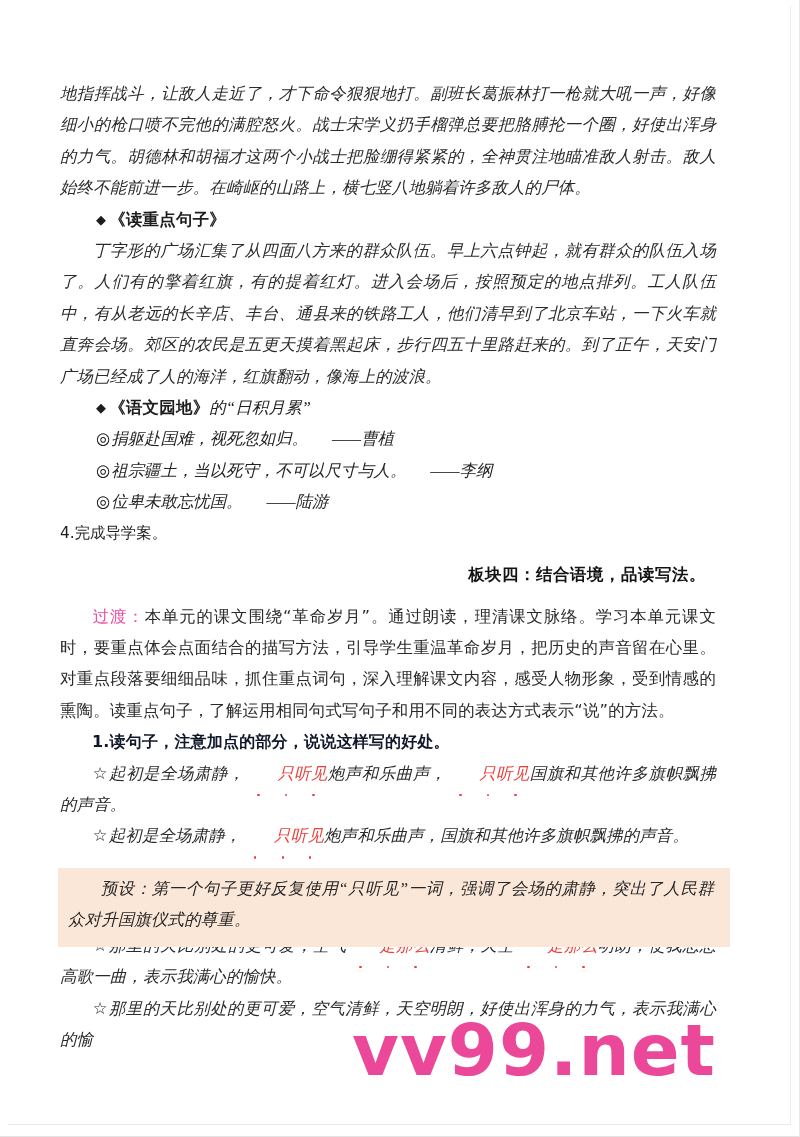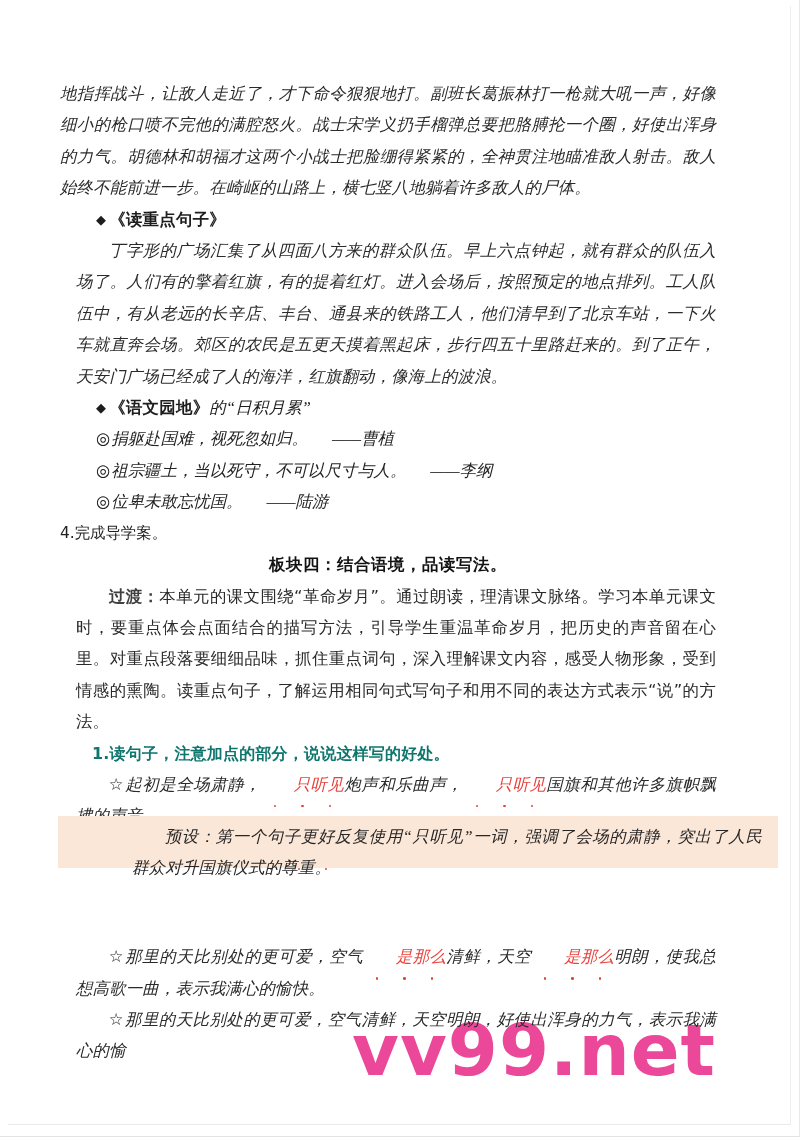--- a/index.html
+++ b/index.html
@@ -68,45 +68,45 @@
     font-family: "Liberation Serif", "DejaVu Serif", serif;
     font-size: 16.4px;
     line-height: 31.4px;
     color: #2a2a2a;
     margin: 0;
     text-align: justify;
     text-justify: inter-ideograph;
     letter-spacing: 0.2px;
     font-style: italic;
   }
-  .p.ind { text-indent: 2em; margin-left: 16px; }
+  .p.ind { text-indent: 2em; }
 
   
   .hei {
     font-family: "DejaVu Sans", "Liberation Sans", sans-serif;
     font-style: normal;
-    font-weight: 700;
-    color: #404040;
+    font-weight: 400;
+    color: #ec4899;
   }
   .hei-norm {
     font-family: "DejaVu Sans", "Liberation Sans", sans-serif;
     font-style: normal;
     font-weight: 400;
     color: #2a2a2a;
   }
 
   .sec-title {
     font-family: "DejaVu Sans", "Liberation Sans", sans-serif;
     font-style: normal;
     font-weight: 700;
     font-size: 16.4px;
     line-height: 31.4px;
     color: #121212;
-    text-align: center;
-    margin: 0;
+    text-align: right;
+    margin: 10px;
     letter-spacing: 0.6px;
   }
 
   .bullet-line {
     font-size: 16.4px;
     line-height: 31.4px;
     margin: 0;
     padding-left: 36px;
     color: #1d1d1d;
   }
@@ -156,21 +156,21 @@
   }
 
   .bold-q {
     font-family: "DejaVu Sans", "Liberation Sans", sans-serif;
     font-style: normal;
     font-weight: 700;
     font-size: 16px;
     line-height: 31.4px;
     margin: 0;
     text-indent: 2em;
-    color: #0f766e;
+    color: #0f172a;
     letter-spacing: 0.2px;
   }
 
   
   .em-red {
     color: #e8423c;
     position: relative;
     display: inline-block;
   }
   .em-red .dots {
@@ -187,25 +187,24 @@
     width: 2.4px;
     height: 2.4px;
     border-radius: 50%;
     background: #e8423c;
   }
 
   
   #callout {
     position: absolute;
     left: 58px;
-    top: 816px;
+    top: 868px;
     width: 672px;
-    height: 52px;
+    height: 79px;
     background: #fbe7d8;
-    padding-left: 48px;
   }
   #callout .co-inner {
     padding: 5px 16px 0 10px;
     box-sizing: border-box;
   }
   #callout .p { color: #262626; }
 
   .star { font-style: normal; font-family: "DejaVu Sans", sans-serif; padding-right: 1px; }
 </style>
 </head>

